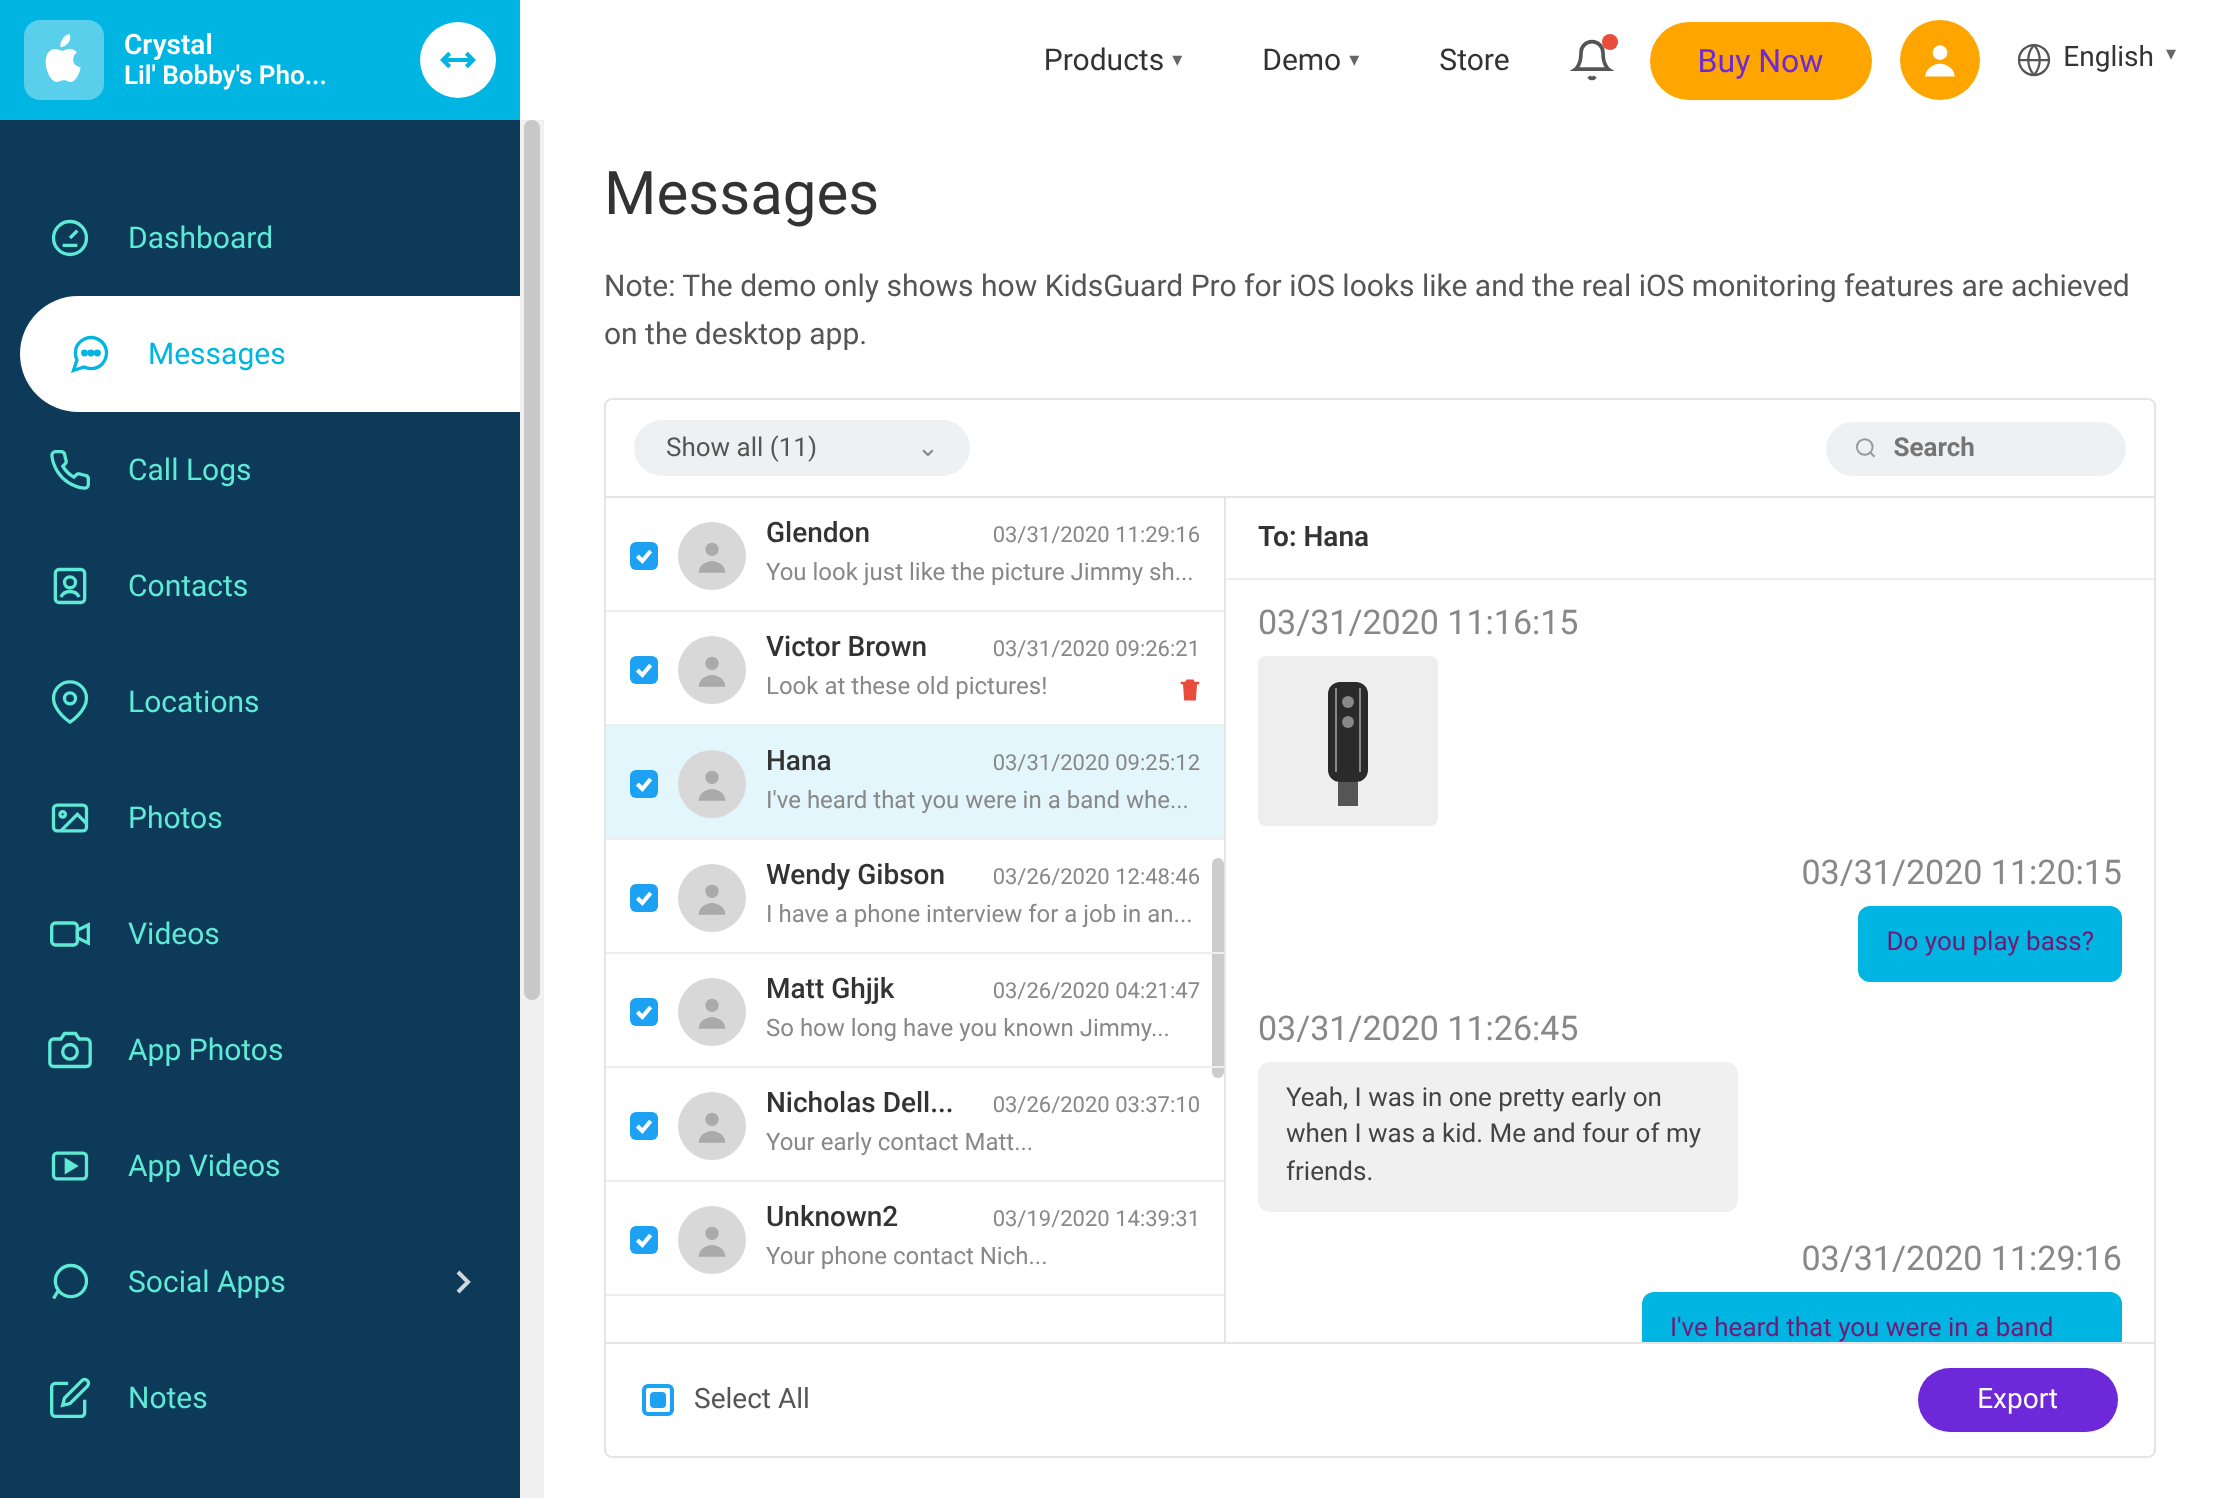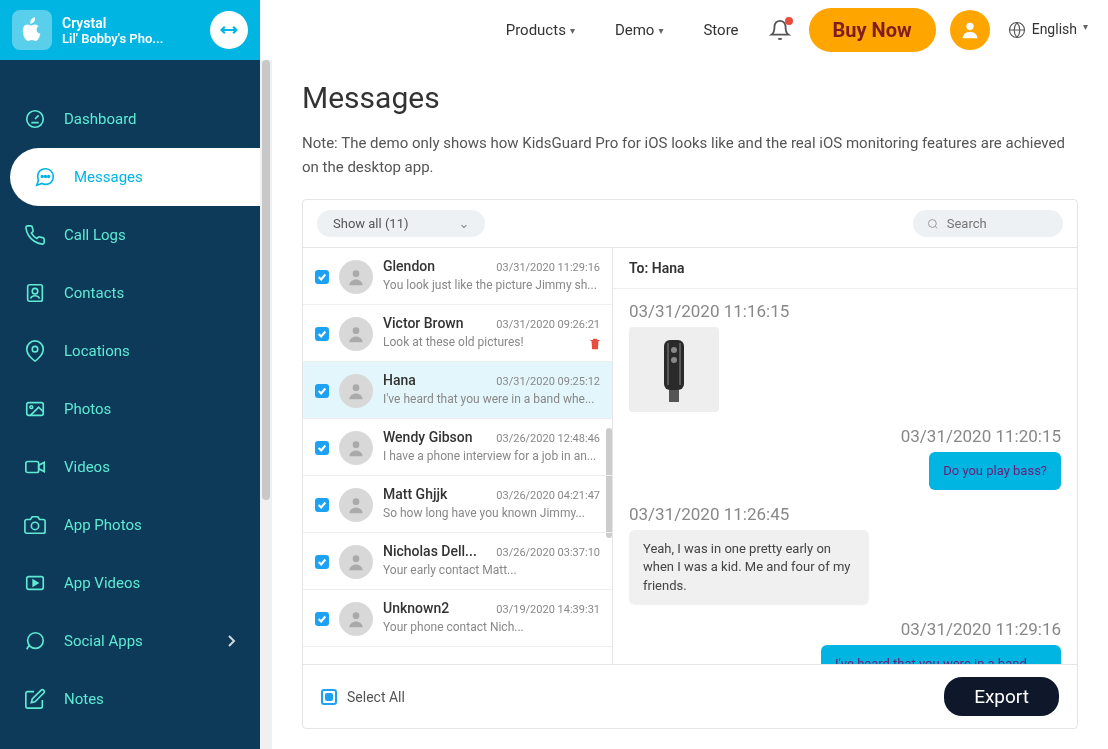--- a/index.html
+++ b/index.html
@@ -4,21 +4,21 @@
 <style>
 * { margin: 0; padding: 0; box-sizing: border-box; font-family: -apple-system, BlinkMacSystemFont, "Segoe UI", Roboto, sans-serif; }
 body { width: 1108px; height: 749px; overflow: hidden; background: #fff; }
 
 .top-header { position: absolute; top: 0; left: 260px; right: 0; height: 60px; background: #fff; display: flex; align-items: center; justify-content: flex-end; padding: 0 20px; z-index: 10; }
 .top-nav { display: flex; align-items: center; gap: 40px; margin-right: 30px; }
 .top-nav-item { color: #333; font-size: 15px; cursor: pointer; display: flex; align-items: center; gap: 4px; }
 .chevron-small { font-size: 10px; color: #666; }
 .bell-wrap { position: relative; margin-right: 18px; cursor: pointer; }
 .bell-dot { position: absolute; top: -2px; right: -2px; width: 8px; height: 8px; background: #e74c3c; border-radius: 50%; }
-.buy-btn { background: #ffa500; color: #7f1d1d; border: none; padding: 10px 24px; border-radius: 22px; font-size: 20px; font-weight: 700; cursor: pointer; margin-right: 14px; }
+.buy-btn { background: #ffa500; color: #6d28d9; border: none; padding: 10px 24px; border-radius: 22px; font-size: 16px; font-weight: 400; cursor: pointer; margin-right: 14px; }
 .avatar-circle { width: 40px; height: 40px; border-radius: 50%; background: #ffa500; display: flex; align-items: center; justify-content: center; margin-right: 18px; cursor: pointer; }
 .lang-sel { display: flex; align-items: flex-start; gap: 6px; cursor: pointer; color: #333; font-size: 14px; }
 
 .sidebar-header { position: absolute; top: 0; left: 0; width: 260px; height: 60px; background: #00b5e2; display: flex; align-items: center; padding: 0 12px; z-index: 11; }
 .device-icon { width: 40px; height: 40px; background: rgba(255,255,255,0.35); border-radius: 8px; display: flex; align-items: center; justify-content: center; margin-right: 10px; }
 .device-info { flex: 1; color: #fff; }
 .device-name { font-size: 14px; font-weight: 600; }
 .device-sub { font-size: 13px; font-weight: 600; }
 .swap-btn { width: 38px; height: 38px; border-radius: 50%; background: #fff; display: flex; align-items: center; justify-content: center; cursor: pointer; }
 
@@ -32,21 +32,21 @@
 .scrollbar-thumb { position: absolute; top: 0; left: 2px; width: 8px; height: 440px; background: #c8c8c8; border-radius: 4px; }
 
 .main { position: absolute; top: 60px; left: 272px; right: 0; bottom: 0; padding: 20px 30px 0 30px; overflow: hidden; }
 .page-title { font-size: 30px; color: #333; margin-bottom: 16px; font-weight: 400; }
 .note { font-size: 15px; color: #555; line-height: 1.6; margin-bottom: 20px; }
 
 .msg-panel { background: #fff; border: 1px solid #e5e5e5; border-radius: 4px; height: 530px; display: flex; flex-direction: column; }
 .msg-toolbar { display: flex; align-items: center; padding: 10px 14px; gap: 10px; }
 .filter-dd { background: #eef1f3; border-radius: 16px; padding: 6px 16px; font-size: 13px; color: #555; display: flex; align-items: center; gap: 50px; cursor: pointer; }
 .search-box { margin-left: auto; background: #eef1f3; border-radius: 16px; padding: 6px 14px; display: flex; align-items: center; gap: 8px; width: 150px; }
-.search-box input { border: none; background: transparent; outline: none; font-size: 13px; width: 100%; color: #701a75; }
+.search-box input { border: none; background: transparent; outline: none; font-size: 13px; width: 100%; color: #701a75; font-weight: bold; }
 
 .msg-body { flex: 1; display: flex; overflow: hidden; border-top: 1px solid #e5e5e5; }
 .thread-list { width: 310px; border-right: 1px solid #e5e5e5; overflow-y: auto; position: relative; }
 .thread-item { display: flex; align-items: flex-start; padding: 10px 12px; border-bottom: 1px solid #eee; gap: 10px; cursor: pointer; position: relative; }
 .thread-item.selected { background: #e3f6fb; }
 .thread-check { width: 14px; height: 14px; background: #1da1f2; border-radius: 3px; margin-top: 12px; display: flex; align-items: center; justify-content: center; flex-shrink: 0; }
 .thread-avatar { width: 34px; height: 34px; border-radius: 50%; background: #d8d8d8; display: flex; align-items: center; justify-content: center; flex-shrink: 0; margin-top: 2px; }
 .thread-content { flex: 1; min-width: 0; }
 .thread-top { display: flex; justify-content: space-between; align-items: baseline; }
 .thread-name { font-size: 14px; color: #333; font-weight: 500; }
@@ -63,21 +63,21 @@
 .chat-msg.sent .chat-time { text-align: right; }
 .bubble { display: inline-block; padding: 10px 14px; border-radius: 6px; font-size: 13px; max-width: 240px; text-align: left; line-height: 1.4; }
 .bubble.recv { background: #f0f0f0; color: #444; }
 .bubble.sent { background: #00b5e2; color: #701a75; }
 .img-bubble { width: 90px; height: 85px; background: #eee; display: flex; align-items: center; justify-content: center; border-radius: 4px; }
 
 .msg-footer { display: flex; align-items: center; padding: 12px 18px; border-top: 1px solid #e5e5e5; }
 .select-all-check { width: 16px; height: 16px; border: 2px solid #1da1f2; border-radius: 3px; margin-right: 10px; display: flex; align-items: center; justify-content: center; }
 .select-all-inner { width: 8px; height: 8px; background: #1da1f2; border-radius: 2px; }
 .select-all-label { font-size: 14px; color: #555; }
-.export-btn { margin-left: auto; background: #0f172a; color: #fff; border: none; padding: 8px 30px; border-radius: 18px; font-size: 19px; cursor: pointer; }
+.export-btn { margin-left: auto; background: #6d28d9; color: #fff; border: none; padding: 8px 30px; border-radius: 18px; font-size: 14px; cursor: pointer; }
 
 .list-scroll-ind { position: absolute; right: 0; top: 180px; width: 6px; height: 110px; background: #ccc; border-radius: 3px; }
 
 svg { display: block; }
 </style>
 </head>
 <body>
 
 <div class="top-header">
   <div class="top-nav">

